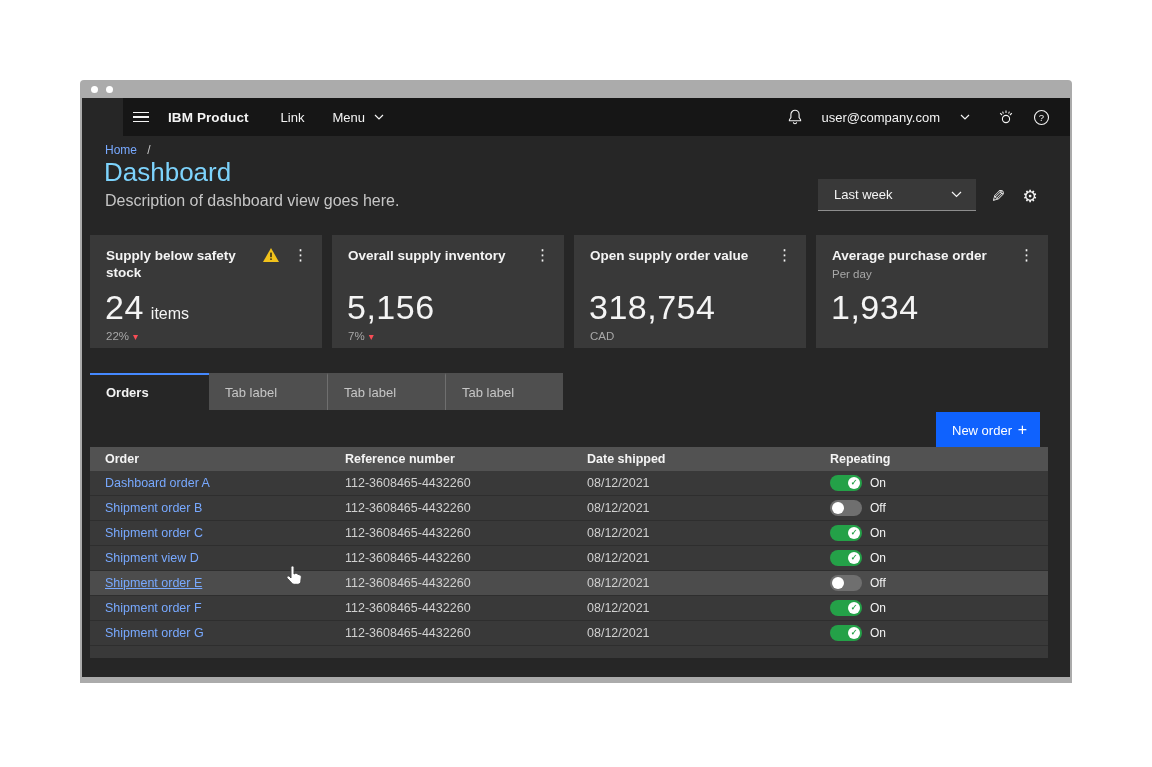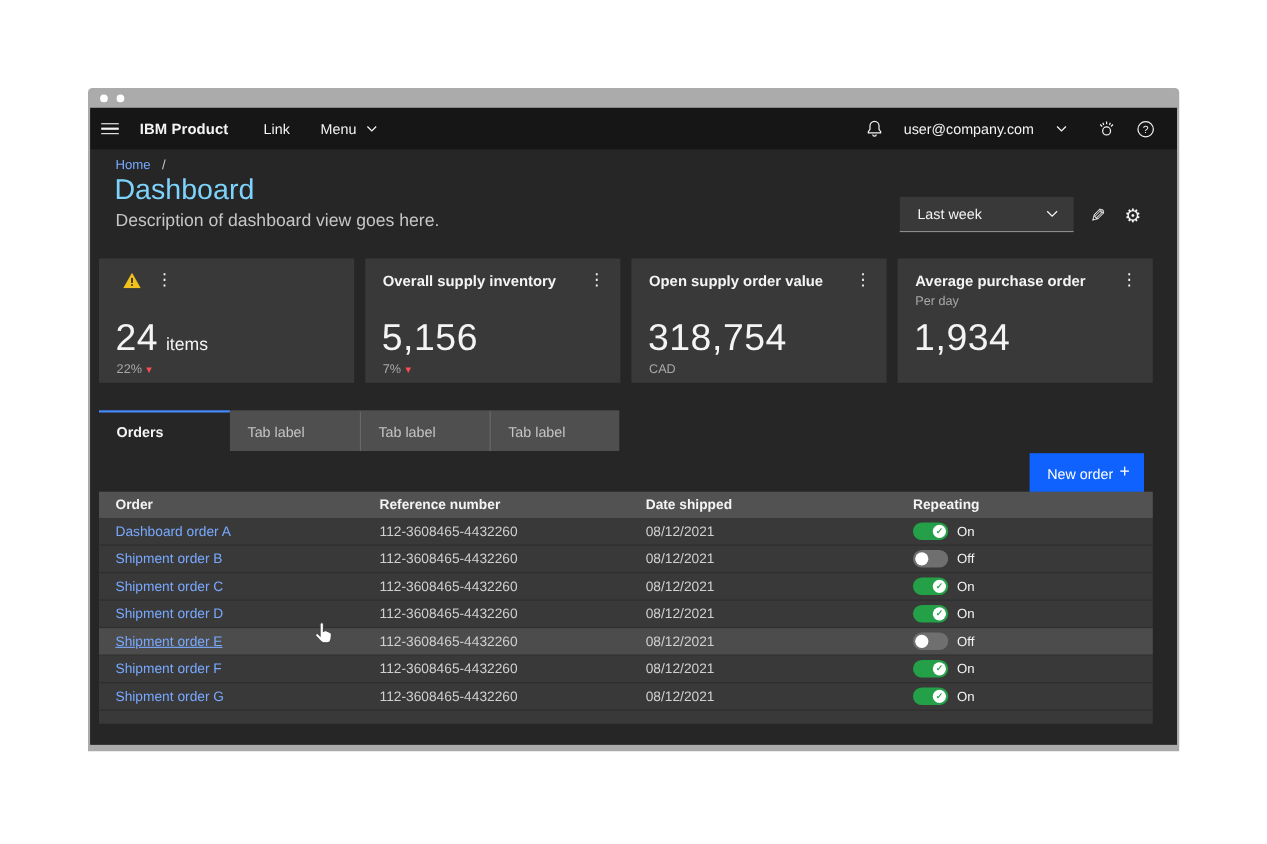--- a/index.html
+++ b/index.html
@@ -5,21 +5,21 @@
   * { box-sizing: border-box; margin: 0; padding: 0; }
   html,body { width:1152px; height:767px; background:#ffffff; font-family:"Liberation Sans", sans-serif; }
 
   .window { position:absolute; left:80px; top:80px; width:992px; height:603px;
             background:#ababab; border-radius:4px 4px 0 0; }
   .titlebar { height:18px; display:flex; align-items:center; padding-left:11px; gap:8px; }
   .dot { width:7px; height:7px; border-radius:50%; background:#ffffff; }
   .win-body { margin:0 2px; height:579px; background:#262626; overflow:hidden; position:relative; }
 
   
-  .appbar { height:38px; background:#161616; display:flex; align-items:center; position:relative; }
+  .appbar { height:38px; background:#161616; display:flex; align-items:center; position:relative;margin-left:41px; }
   .hamburger { width:40px; height:38px; display:flex; flex-direction:column; justify-content:center; gap:3px; padding-left:10px; cursor:pointer; }
   .hamburger span { display:block; width:16px; height:1.6px; background:#f4f4f4; }
   .product { color:#f4f4f4; font-weight:700; font-size:13.5px; margin-left:5px; letter-spacing:.1px; }
   .nav-link { color:#f4f4f4; font-size:13px; margin-left:32px; cursor:pointer; }
   .nav-menu { color:#f4f4f4; font-size:13px; margin-left:28px; cursor:pointer; display:flex; align-items:center; gap:9px; }
   .appbar-right { margin-left:auto; display:flex; align-items:center; padding-right:14px; }
   .icon-btn { width:30px; height:38px; display:flex; align-items:center; justify-content:center; cursor:pointer; }
   .user-email { color:#f4f4f4; font-size:13px; margin:0 10px 0 12px; cursor:pointer; }
   .chev { display:inline-block; }
 
@@ -163,20 +163,21 @@
             <polyline points="1,1 5.5,5.5 10,1" fill="none" stroke="#f4f4f4" stroke-width="1.2"></polyline>
           </svg>
       </div>
       <div class="tool-icon tool-edit">✎</div>
       <div class="tool-icon tool-gear">⚙</div>
 
       <div class="cards">
 
         <div class="card">
           <div class="card-head">
+            <div class="card-title">Supply below safety stock</div>
             <div class="card-icons">
               <svg width="16" height="14" viewBox="0 0 16 14">
                 <path d="M8 0 L16 14 H0 Z" fill="#f1c21b"></path>
                 <rect x="7.3" y="4.6" width="1.4" height="4.6" fill="#161616"></rect>
                 <rect x="7.3" y="10.4" width="1.4" height="1.5" fill="#161616"></rect>
               </svg>
               <span class="overflow">⋮</span>
             </div>
           </div>
           <div class="card-value">
@@ -281,21 +282,21 @@
           <div class="tcell">08/12/2021</div>
           <div class="tcell rep-cell">
             <div class="toggle on">
                 <div class="knob"></div>
               </div>
             <span class="toggle-label">On</span>
           </div>
         </div>
 
         <div class="trow">
-          <div class="tcell"><a class="order-link">Shipment order D</a></div>
+          <div class="tcell"><a class="order-link">Shipment view D</a></div>
           <div class="tcell">112-3608465-4432260</div>
           <div class="tcell">08/12/2021</div>
           <div class="tcell rep-cell">
             <div class="toggle on">
                 <div class="knob"></div>
               </div>
             <span class="toggle-label">On</span>
           </div>
         </div>
 

